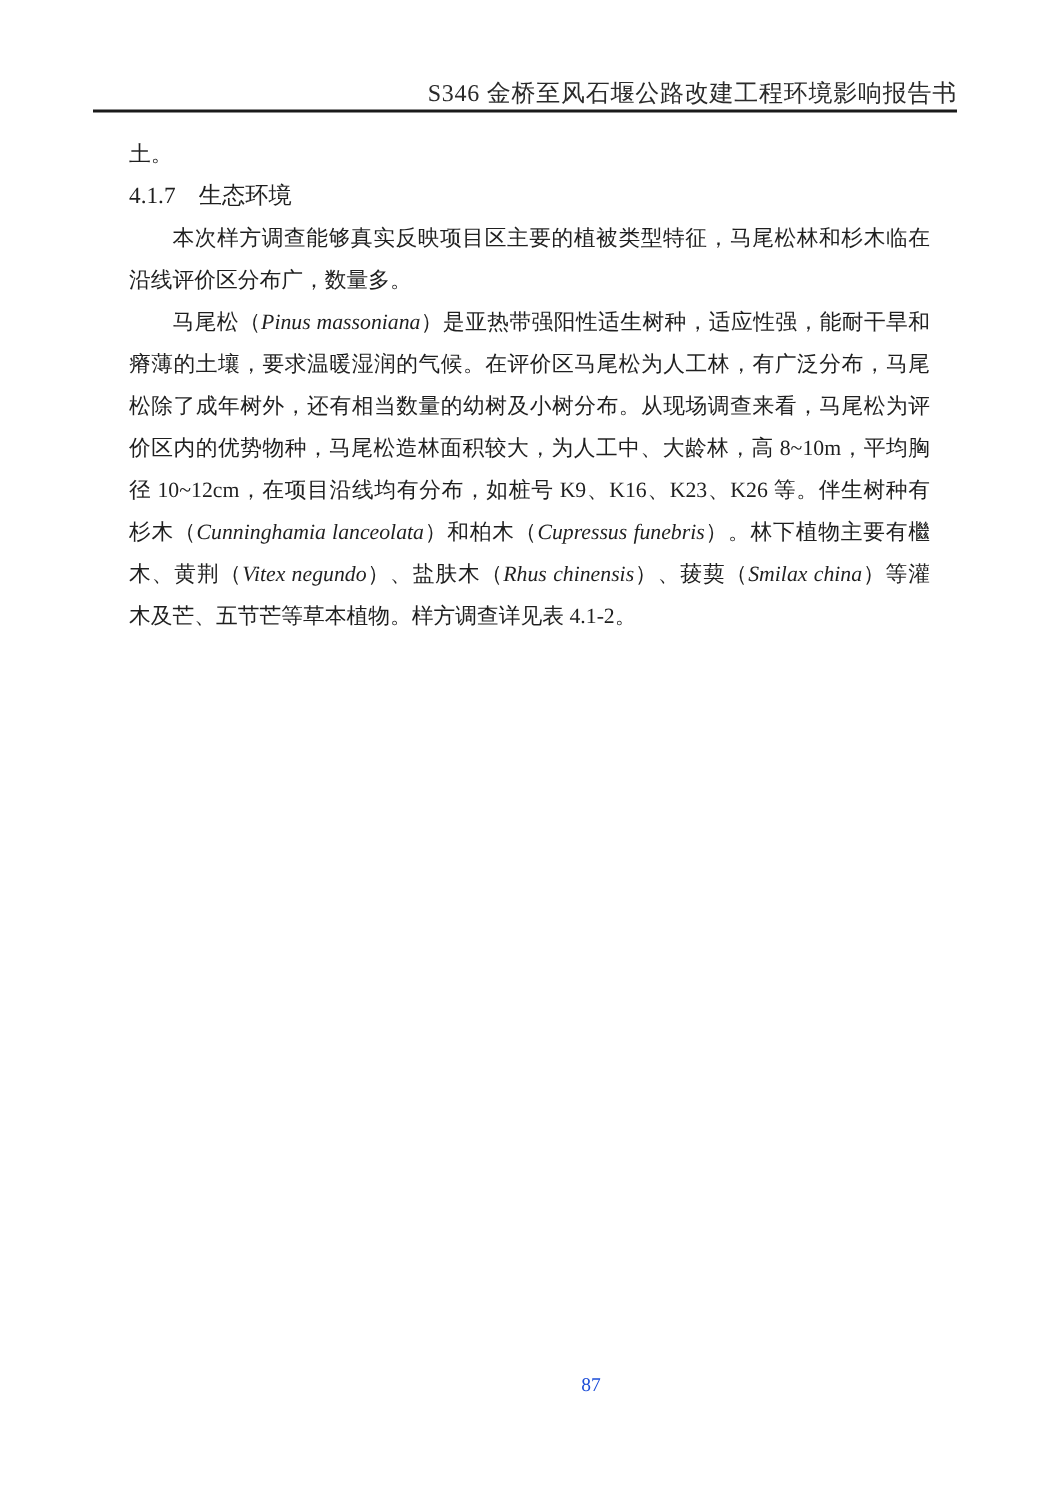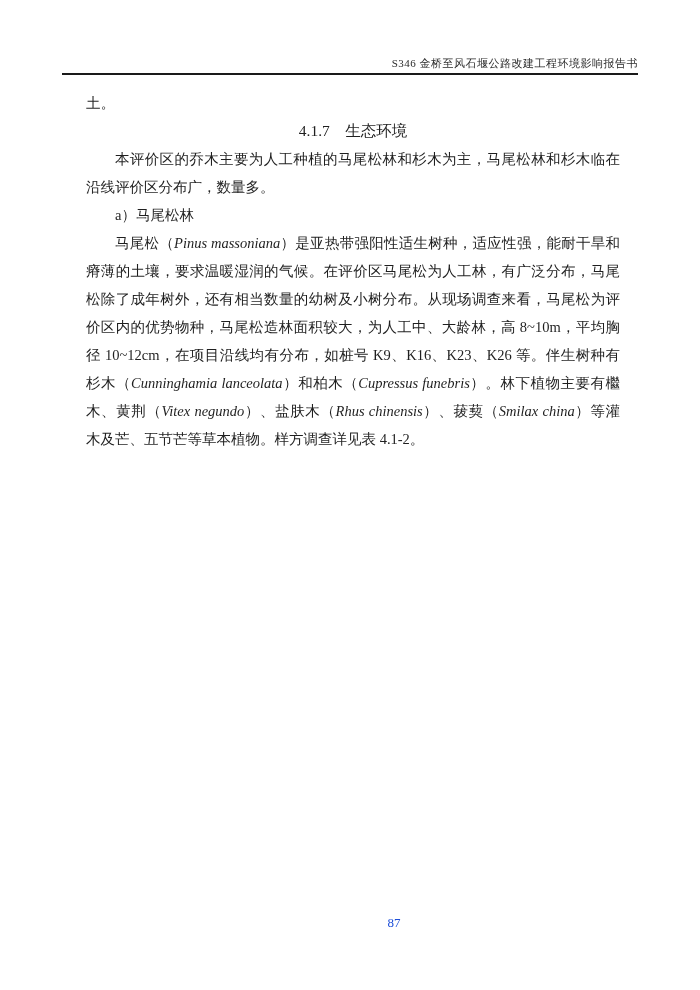--- a/index.html
+++ b/index.html
@@ -16,41 +16,41 @@
     color: #1f1f1f;
     font-family: "Liberation Serif", "DejaVu Serif", serif;
     overflow: hidden;
     box-sizing: border-box;
   }
   .header {
     margin: 56px 62px 0 62px;
     padding-bottom: 3px;
     border-bottom: 2px solid #1a1a1a;
     text-align: right;
-    font-size: 11px;
+    font-size: 16px;
     line-height: 14px;
     letter-spacing: 0.5px;
     color: #2a2a2a;
   }
   .content {
     margin: 14px 80px 0 86px;
     font-size: 14.5px;
     line-height: 28px;
   }
   .para {
     margin: 0;
     text-align: justify;
     text-indent: 2em;
   }
   .para.plain {
     text-indent: 0;
   }
   .para.heading {
     text-indent: 0;
-    text-align: center;
+    text-align: left;
     font-size: 15.5px;
   }
   .para i {
   }
   .footer {
     position: absolute;
     top: 915px;
     left: 0;
     width: 100%;
     text-align: center;
@@ -62,20 +62,19 @@
 </head>
 <body>
 
 <div class="page">
   <div class="header">
     <span>S346 金桥至风石堰公路改建工程环境影响报告书</span>
   </div>
   <div class="content" id="content">
       <div class="para plain"><span>土。</span></div>
       <div class="para heading"><span>4.1.7　生态环境</span></div>
-      <div class="para body"><span>本评价区的乔木主要为人工种植的马尾松林和杉木为主，马尾松林和杉木临在沿线评价区分布广，数量多。</span></div>
-      <div class="para body"><span>a）马尾松林</span></div>
+      <div class="para body"><span>本次样方调查能够真实反映项目区主要的植被类型特征，马尾松林和杉木临在沿线评价区分布广，数量多。</span></div>
       <div class="para body"><span>马尾松（</span><i>Pinus massoniana</i><span>）是亚热带强阳性适生树种，适应性强，能耐干旱和瘠薄的土壤，要求温暖湿润的气候。在评价区马尾松为人工林，有广泛分布，马尾松除了成年树外，还有相当数量的幼树及小树分布。从现场调查来看，马尾松为评价区内的优势物种，马尾松造林面积较大，为人工中、大龄林，高 8~10m，平均胸径 10~12cm，在项目沿线均有分布，如桩号 K9、K16、K23、K26 等。伴生树种有杉木（</span><i>Cunninghamia lanceolata</i><span>）和柏木（</span><i>Cupressus funebris</i><span>）。林下植物主要有檵木、黄荆（</span><i>Vitex negundo</i><span>）、盐肤木（</span><i>Rhus chinensis</i><span>）、菝葜（</span><i>Smilax china</i><span>）等灌木及芒、五节芒等草本植物。样方调查详见表 4.1-2。</span></div>
     </div>
   <div class="footer">
     <span>87</span>
   </div>
 </div>
 
 </body></html>

